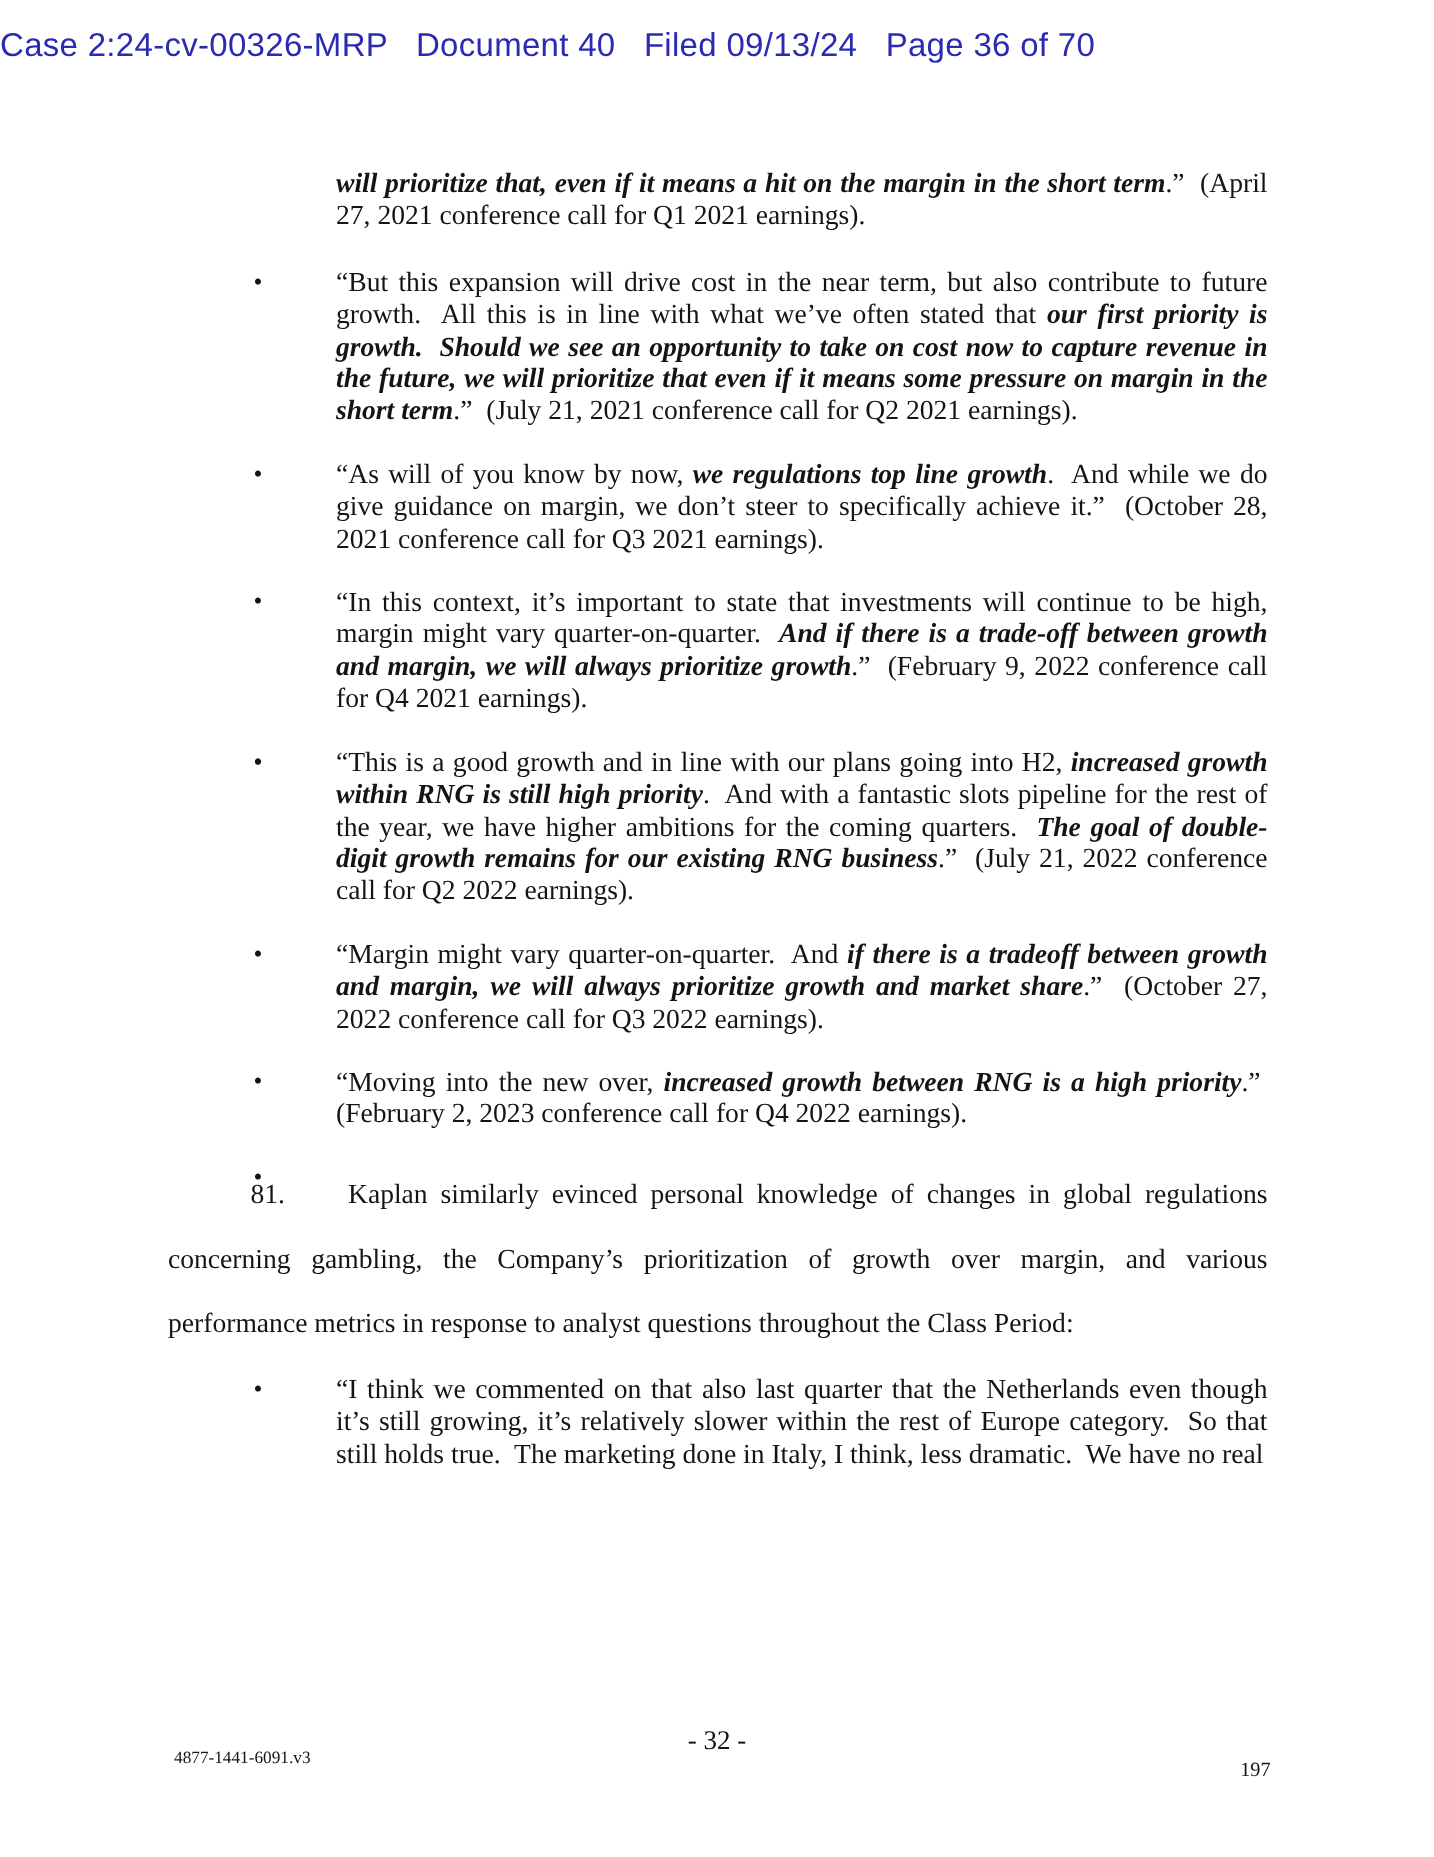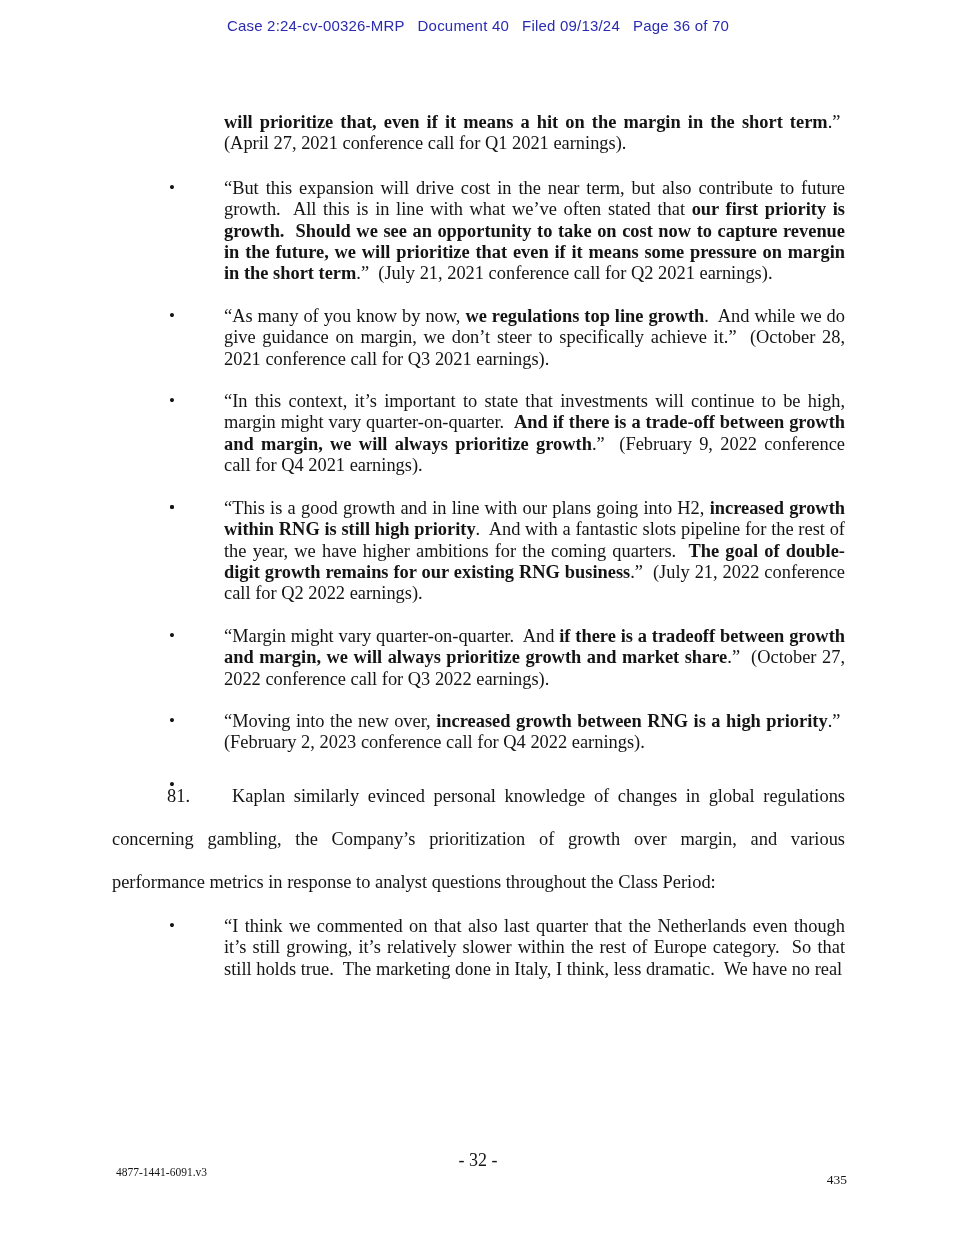--- a/index.html
+++ b/index.html
@@ -10,23 +10,23 @@
     background: #ffffff;
     font-family: "Liberation Serif", serif;
     color: #141414;
     overflow: hidden;
   }
   .court-header {
     position: absolute;
     top: 17px;
     left: 0;
     right: 0;
-    text-align: center;
+    text-align: left;
     font-family: "Liberation Sans", sans-serif;
-    font-size: 15px;
+    font-size: 22px;
     white-space: pre;
     letter-spacing: 0.2px;
   }
   .body-block {
     position: absolute;
     left: 112px;
     top: 112px;
     width: 733px;
     font-size: 18.4px;
     line-height: 21.4px;
@@ -39,21 +39,21 @@
     position: relative;
     padding-left: 112px;
     margin-bottom: 21px;
   }
   .bullet-glyph {
     position: absolute;
     left: 57px;
     top: -1px;
     font-size: 17px;
   }
-  .bi { font-weight: bold; }
+  .bi { font-weight: bold; font-style: italic; }
   .para-93 {
     margin: 8px 0 12px 0;
     line-height: 43px;
     text-indent: 55px;
   }
   .para-num { }
   .para-tab { display: inline-block; width: 42px; }
   .bullet-list-after .bullet-item { margin-bottom: 0; }
   .footer-page-number {
     position: absolute;
@@ -89,21 +89,21 @@
     <p class="continuation"><span class="bi">will prioritize that, even if it means a hit on the margin in the short term</span><span>.”&nbsp; (April 27, 2021 conference call for Q1 2021 earnings).</span></p>
 
     <div class="bullet-list">
   <div class="bullet-item">
     <span class="bullet-glyph">•</span>
     <span class="bullet-text"><span>“But this expansion will drive cost in the near term, but also contribute to future growth.&nbsp; All this is in line with what we’ve often stated that </span><span class="bi">our first priority is growth.&nbsp; Should we see an opportunity to take on cost now to capture revenue in the future, we will prioritize that even if it means some pressure on margin in the short term</span><span>.”&nbsp; (July 21, 2021 conference call for Q2 2021 earnings).</span></span>
   </div>
 
   <div class="bullet-item">
     <span class="bullet-glyph">•</span>
-    <span class="bullet-text"><span>“As many of you know by now, </span><span class="bi">we regulations top line growth</span><span>.&nbsp; And while we do give guidance on margin, we don’t steer to specifically achieve it.”&nbsp; (October 28, 2021 conference call for Q3 2021 earnings).</span></span>
+    <span class="bullet-text"><span>“As will of you know by now, </span><span class="bi">we regulations top line growth</span><span>.&nbsp; And while we do give guidance on margin, we don’t steer to specifically achieve it.”&nbsp; (October 28, 2021 conference call for Q3 2021 earnings).</span></span>
   </div>
 
   <div class="bullet-item">
     <span class="bullet-glyph">•</span>
     <span class="bullet-text"><span>“In this context, it’s important to state that investments will continue to be high, margin might vary quarter-on-quarter.&nbsp; </span><span class="bi">And if there is a trade-off between growth and margin, we will always prioritize growth</span><span>.”&nbsp; (February 9, 2022 conference call for Q4 2021 earnings).</span></span>
   </div>
 
   <div class="bullet-item">
     <span class="bullet-glyph">•</span>
   </div>
@@ -136,15 +136,15 @@
     <span class="bullet-text"><span>“I think we commented on that also last quarter that the Netherlands even though it’s still growing, it’s relatively slower within the rest of Europe category.&nbsp; So that still holds true.&nbsp; The marketing done in Italy, I think, less dramatic.&nbsp; We have no real</span></span>
   </div>
 </div>
 
   </div>
 
   <div class="footer-page-number">- 32 -</div>
 
   <div class="footer-doc-id">4877-1441-6091.v3</div>
 
-  <div class="footer-bates">435</div>
+  <div class="footer-bates">197</div>
 
 </div>
 
 </body></html>

